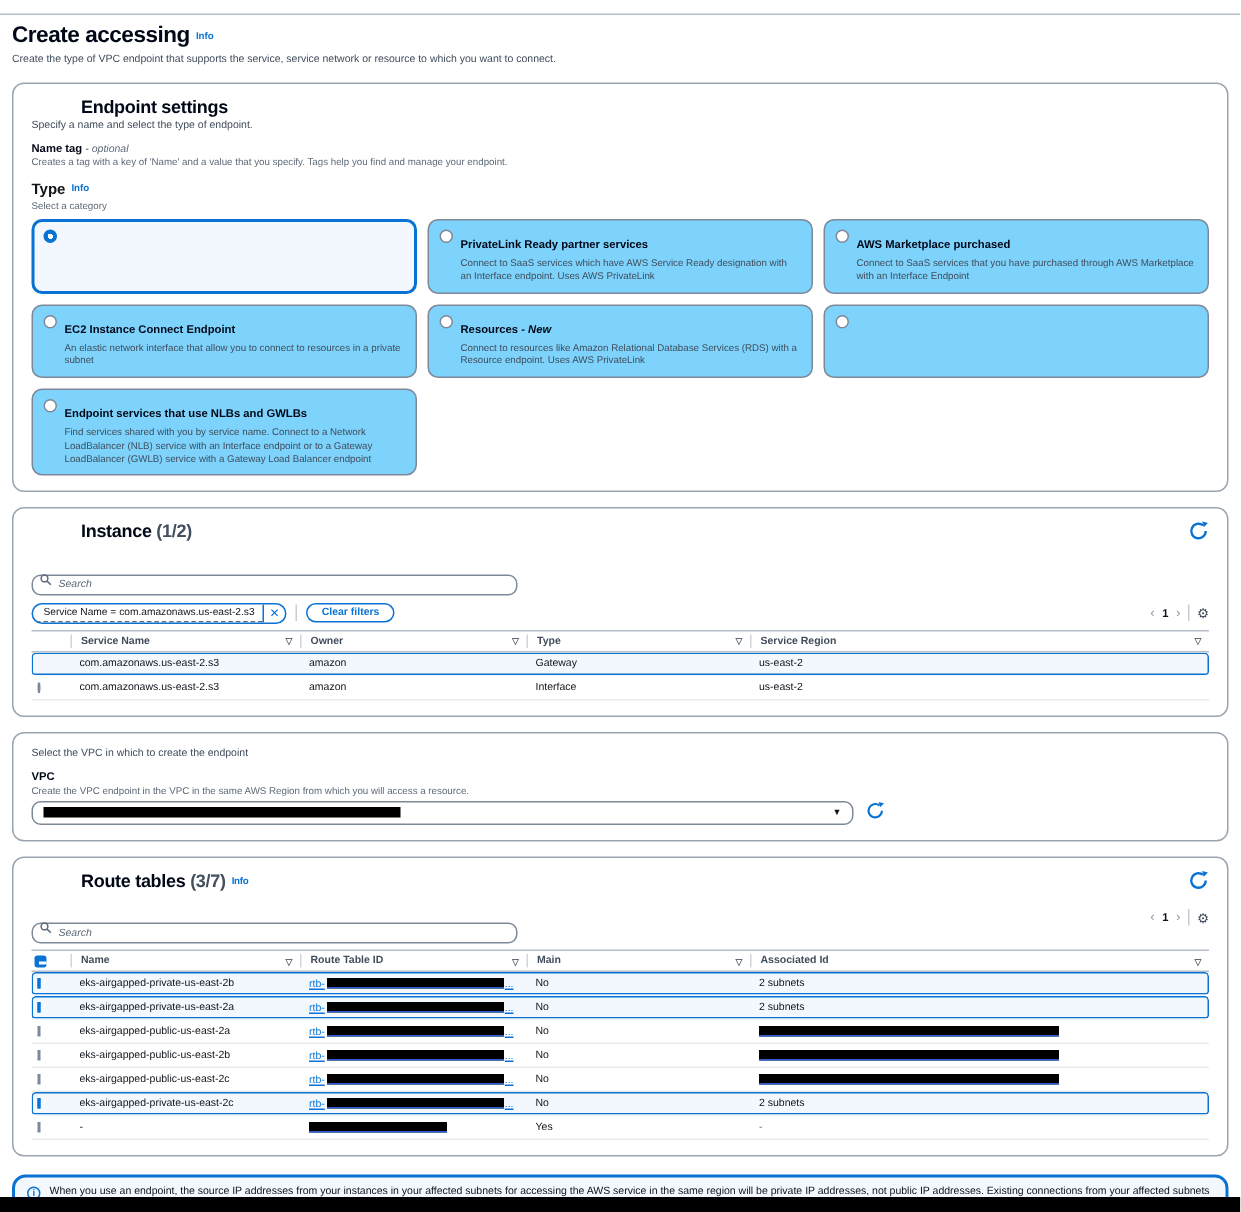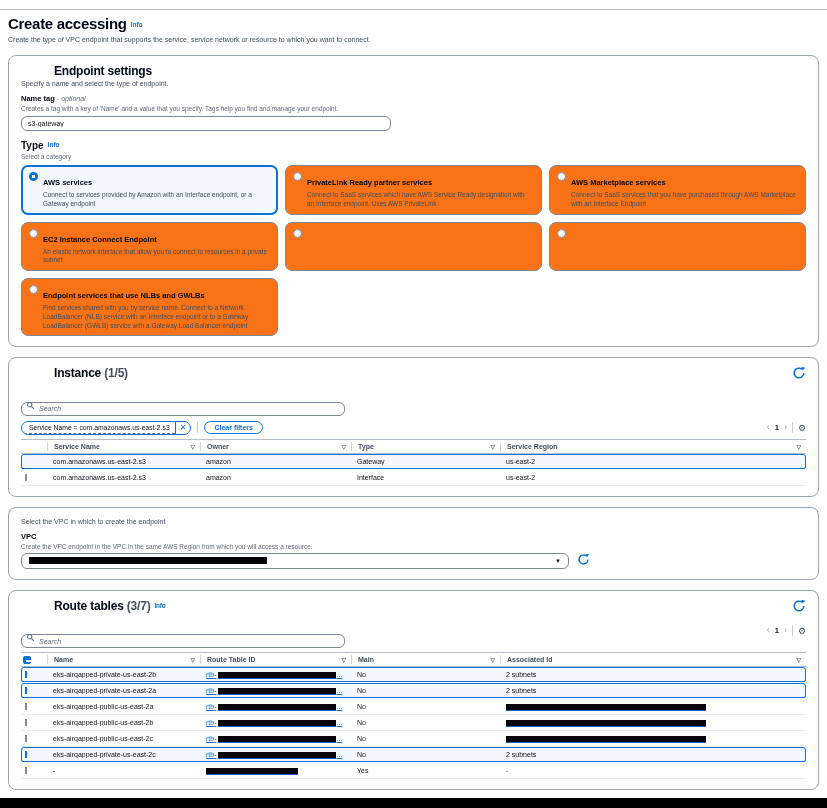--- a/index.html
+++ b/index.html
@@ -18,21 +18,21 @@
   .card-sub { font-size:7px; color:#414d5c; margin-top:2px; }
   .titlerow { display:flex; justify-content:space-between; align-items:flex-start; }
 
   .field-label { font-size:7.5px; font-weight:700; color:#000716; margin-top:7px; }
   .optional { font-weight:400; font-style:italic; color:#5f6b7a; font-size:7px; }
   .field-hint { font-size:6.5px; color:#5f6b7a; margin-top:2px; }
   .text-input { margin-top:3px; width:370px; height:15px; border:1px solid #7d8998; border-radius:6px; font-size:7px; padding:0 6px; color:#0f141a; font-family:"Liberation Sans",sans-serif; }
 
   .type-label { font-size:10px; font-weight:700; margin-top:9px; }
   .type-grid { display:grid; grid-template-columns:repeat(3,1fr); gap:7px; margin-top:5px; }
-  .type-card { border:1px solid #7d8998; border-radius:7px; padding:5px 8px 5px 7px; display:flex; gap:5px; background:#f97316; cursor:pointer; }
+  .type-card { border:1px solid #7d8998; border-radius:7px; padding:5px 8px 5px 7px; display:flex; gap:5px; background:#7dd3fc; cursor:pointer; }
   .type-card.selected { border:2px solid #0972d3; background:#f2f8fd; padding:4px 7px 4px 6px; }
   .tc-title { font-size:7.5px; font-weight:700; color:#000716; }
   .tc-title .newtag { font-style:italic; }
   .tc-desc { font-size:6.5px; color:#414d5c; margin-top:2px; line-height:1.35; }
   .radio { width:9px; height:9px; border:1px solid #7d8998; border-radius:50%; flex:none; margin-top:1px; background:#fff; }
   .radio.on { border:none; background:radial-gradient(circle,#fff 0 28%,#0972d3 29% 100%); }
 
   .searchwrap { position:relative; margin-top:17px; display:inline-block; }
   .searchwrap svg { position:absolute; left:5px; top:3.5px; }
   .search-input { width:324px; height:14px; border:1px solid #7d8998; border-radius:6px; padding:0 6px 0 17px; font-size:7px; font-family:"Liberation Sans",sans-serif; }
@@ -92,63 +92,62 @@
     <h1>Create accessing</h1><span class="info-link">Info</span>
     <div class="page-sub">Create the type of VPC endpoint that supports the service, service network or resource to which you want to connect.</div>
   </div>
 
   <div class="card">
     <div class="card-title">Endpoint settings</div>
     <div class="card-sub">Specify a name and select the type of endpoint.</div>
 
     <div class="field-label"><span>Name tag</span> <span class="optional">- optional</span></div>
     <div class="field-hint">Creates a tag with a key of 'Name' and a value that you specify. Tags help you find and manage your endpoint.</div>
-    <input class="text-input" type="text" value="s3-gateway" style="">
 
     <div class="type-label"><span>Type</span><span class="info-link">Info</span></div>
     <div class="field-hint">Select a category</div>
 
     <div class="type-grid">
       <div class="type-card selected">
         <span class="radio on"></span>
-        <span><span class="tc-title">AWS services</span>
-        <div class="tc-desc">Connect to services provided by Amazon with an Interface endpoint, or a Gateway endpoint</div></span>
       </div>
       <div class="type-card">
         <span class="radio"></span>
         <span><span class="tc-title">PrivateLink Ready partner services</span>
         <div class="tc-desc">Connect to SaaS services which have AWS Service Ready designation with an Interface endpoint. Uses AWS PrivateLink</div></span>
       </div>
       <div class="type-card">
         <span class="radio"></span>
-        <span><span class="tc-title">AWS Marketplace services</span>
+        <span><span class="tc-title">AWS Marketplace purchased</span>
         <div class="tc-desc">Connect to SaaS services that you have purchased through AWS Marketplace with an Interface Endpoint</div></span>
       </div>
       <div class="type-card">
         <span class="radio"></span>
         <span><span class="tc-title">EC2 Instance Connect Endpoint</span>
         <div class="tc-desc">An elastic network interface that allow you to connect to resources in a private subnet</div></span>
       </div>
       <div class="type-card">
         <span class="radio"></span>
+        <span><span class="tc-title"><span>Resources</span> <span class="newtag">- New</span></span>
+        <div class="tc-desc">Connect to resources like Amazon Relational Database Services (RDS) with a Resource endpoint. Uses AWS PrivateLink</div></span>
       </div>
       <div class="type-card">
         <span class="radio"></span>
       </div>
       <div class="type-card" style="grid-column:1;">
         <span class="radio"></span>
         <span><span class="tc-title">Endpoint services that use NLBs and GWLBs</span>
         <div class="tc-desc">Find services shared with you by service name. Connect to a Network LoadBalancer (NLB) service with an Interface endpoint or to a Gateway LoadBalancer (GWLB) service with a Gateway Load Balancer endpoint</div></span>
       </div>
     </div>
   </div>
 
   <div class="card">
     <div class="titlerow">
-      <div class="card-title"><span>Instance</span> <span class="count">(1/5)</span></div>
+      <div class="card-title"><span>Instance</span> <span class="count">(1/2)</span></div>
       <span class="refresh-btn">
         <svg width="14" height="14" viewBox="0 0 16 16">
             <path d="M13.5 8a5.5 5.5 0 1 1-2.1-4.33" fill="none" stroke="#0972d3" stroke-width="1.8"></path>
             <polygon points="10.8,0.8 15.2,1.9 12,5.2" fill="#0972d3"></polygon>
           </svg>
       </span>
     </div>
     <div class="searchwrap">
       <svg width="9" height="9" viewBox="0 0 16 16">
           <circle cx="6.5" cy="6.5" r="4" fill="none" stroke="#5f6b7a" stroke-width="1.8"></circle>

